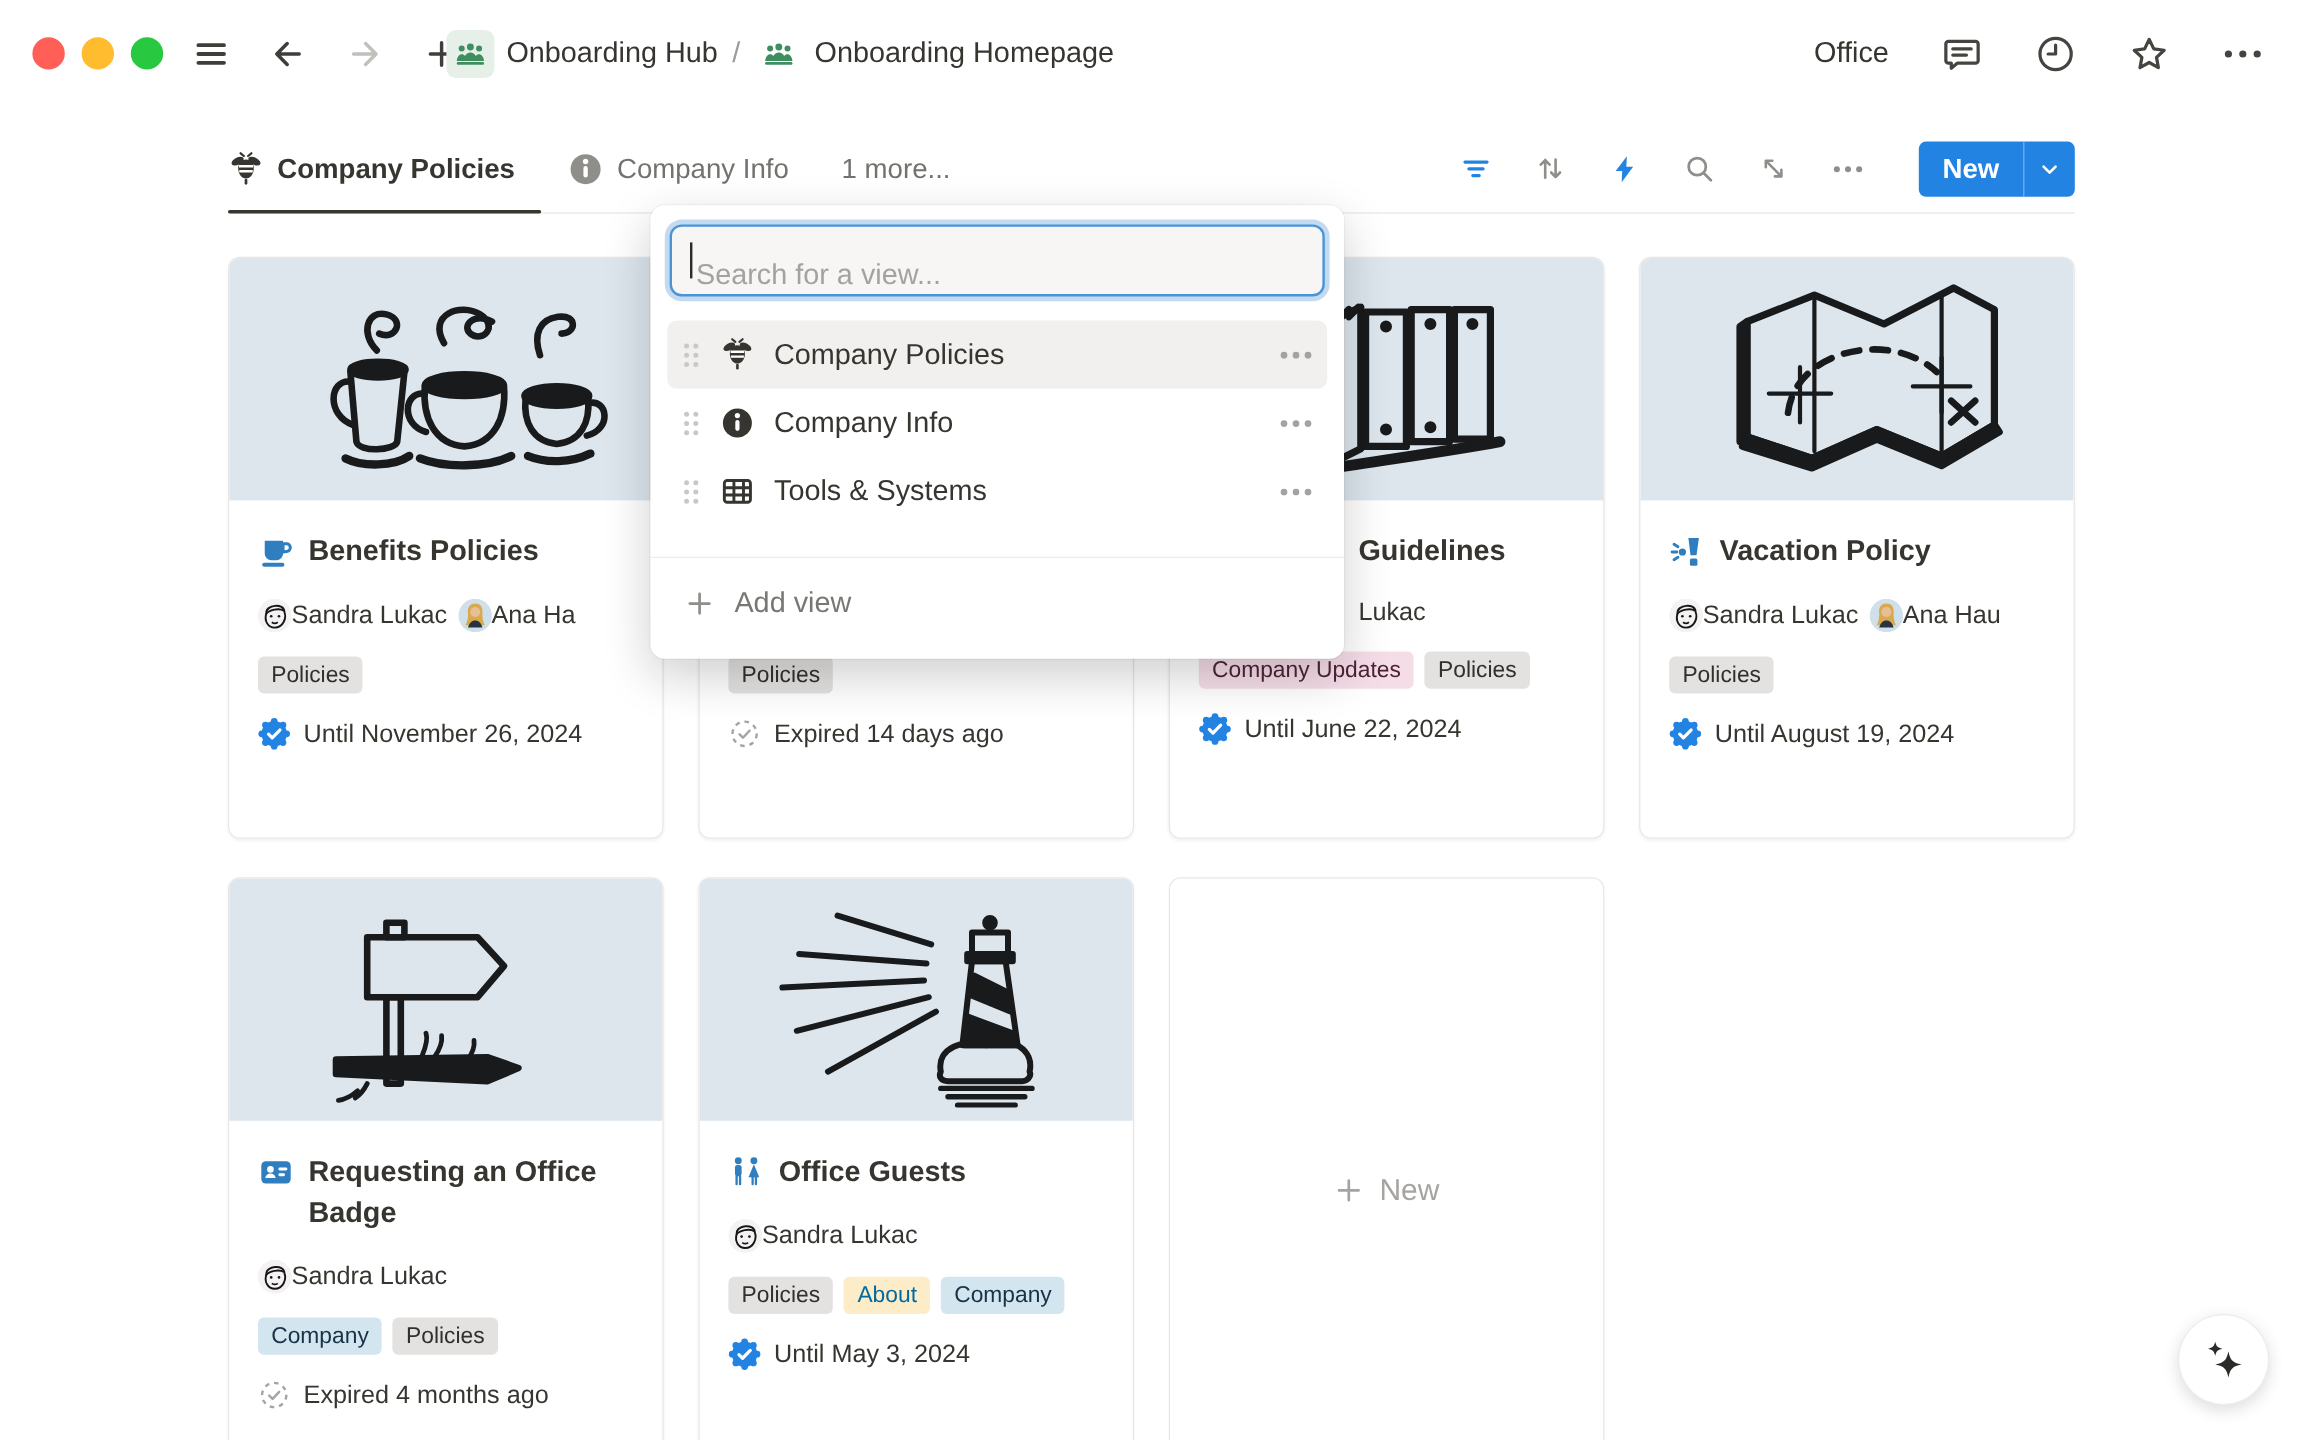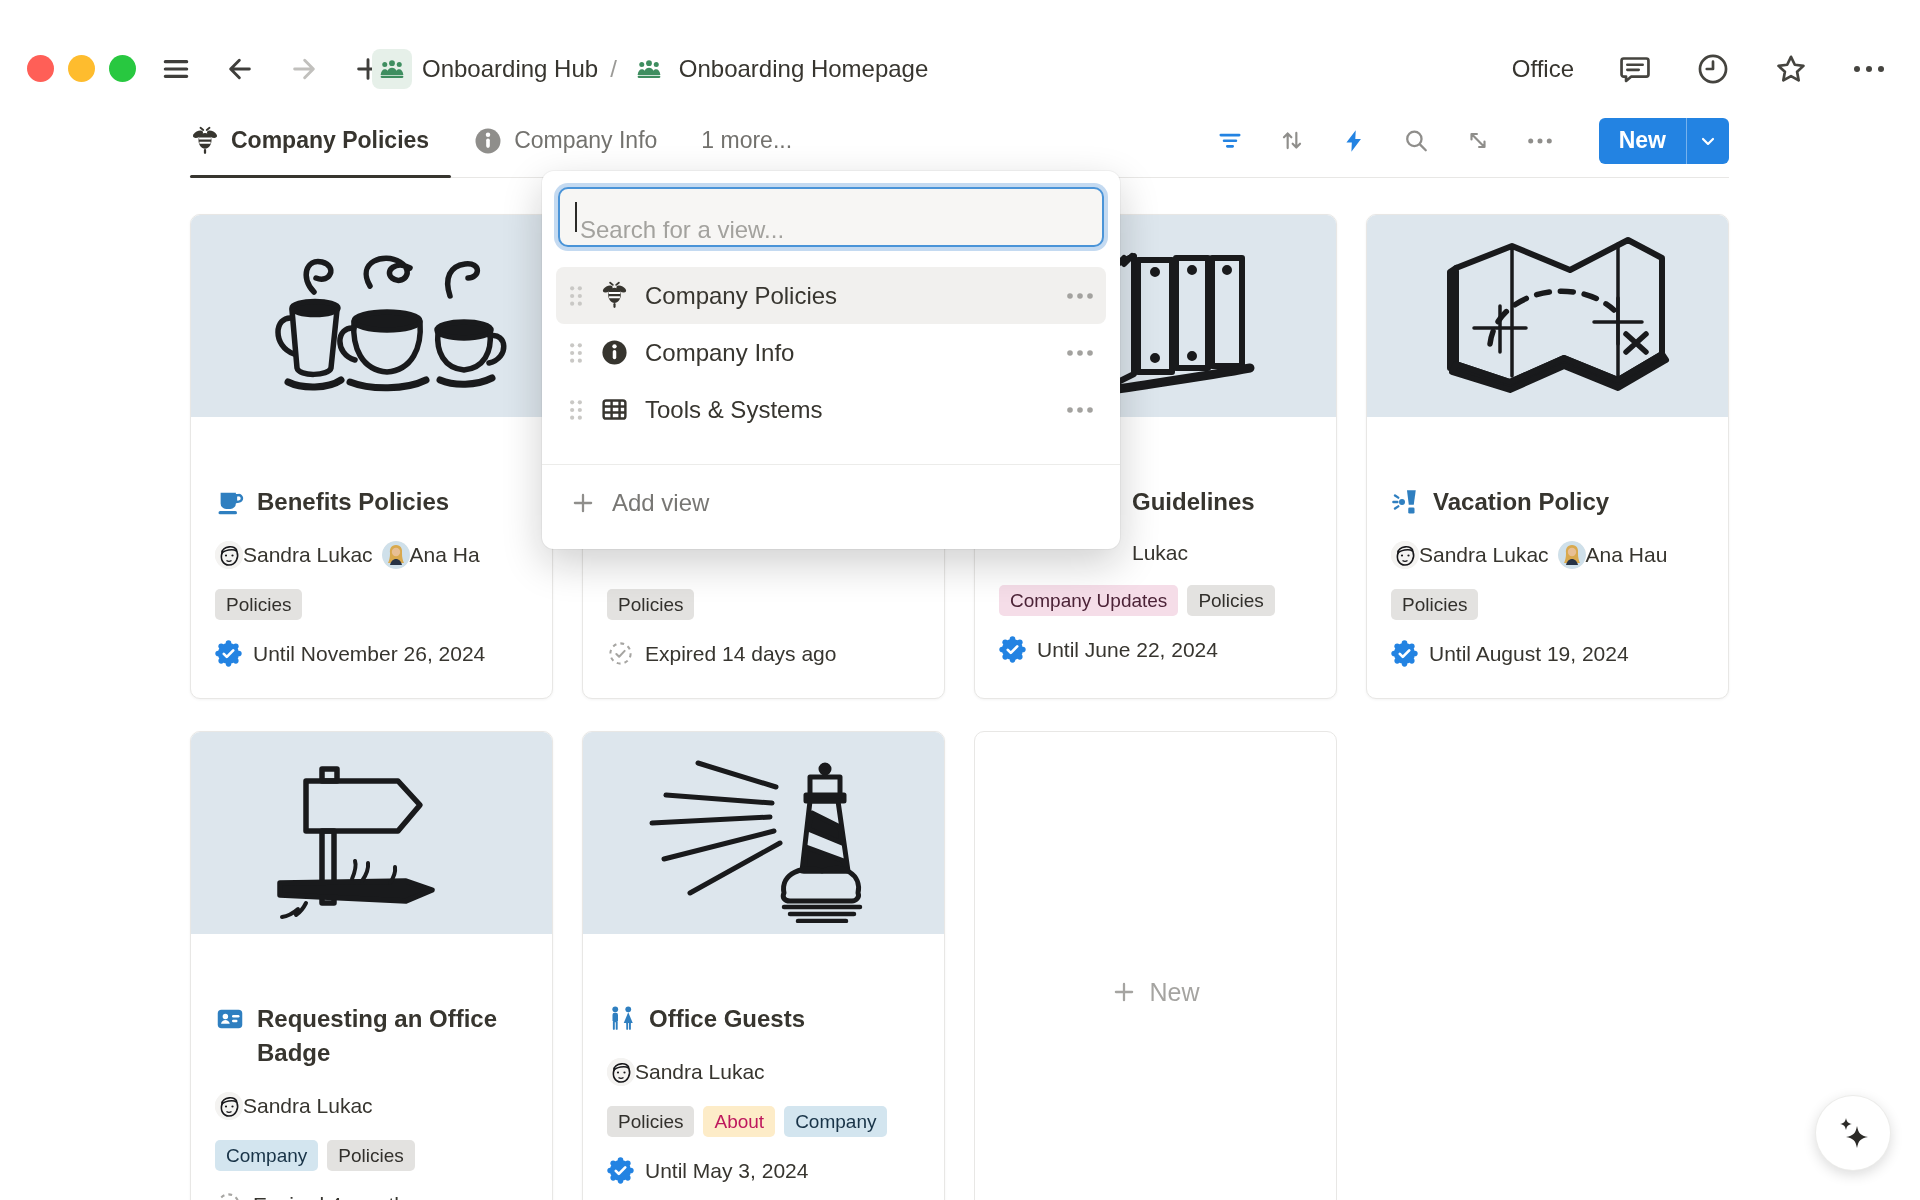--- a/index.html
+++ b/index.html
@@ -3,21 +3,21 @@
 <meta charset="utf-8">
 <style>
   html,body{margin:0;padding:0;}
   body{
     position:relative;width:1920px;height:1200px;overflow:hidden;background:#ffffff;
     font-family:"Liberation Sans","DejaVu Sans",sans-serif;color:#37352f;
     -webkit-font-smoothing:antialiased;
   }
   svg{display:block}
   
-  .titlebar{position:absolute;top:0;left:0;right:0;height:90px;background:#fff;display:flex;align-items:center;margin-top:24px;}
+  .titlebar{position:absolute;top:0;left:0;right:0;height:90px;background:#fff;display:flex;align-items:center;}
   .traffic{position:absolute;left:27px;top:31px;display:flex;gap:14px;}
   .light{width:27px;height:27px;border-radius:50%;}
   .light.red{background:#ff5f57}.light.yellow{background:#febc2e}.light.green{background:#28c840}
   .navgroup{position:absolute;left:156px;top:0;height:90px;display:flex;align-items:center;gap:24px;}
   .navbtn{width:40px;height:40px;display:flex;align-items:center;justify-content:center;border-radius:6px;}
   .crumbs{position:absolute;left:372px;top:0;height:90px;display:flex;align-items:center;gap:10px;font-size:24px;font-weight:500;}
   .crumb{display:flex;align-items:center;gap:10px;}
   .crumb-icon{width:40px;height:40px;display:flex;align-items:center;justify-content:center;border-radius:8px;}
   .crumb-icon.boxed{background:#e6f0e9;}
   .crumb-sep{color:#9b9a97;font-weight:400;margin:0 2px;}
@@ -36,32 +36,32 @@
   .vh-ic{width:26px;height:26px;display:flex;align-items:center;justify-content:center;}
   .new-btn{margin-left:10px;height:46px;background:#2383e2;border-radius:6px;display:flex;align-items:center;color:#fff;overflow:hidden;}
   .new-btn .nb-label{font-size:23px;font-weight:600;padding:0 20px;}
   .new-btn .nb-div{width:1px;align-self:stretch;background:rgba(255,255,255,.38);}
   .new-btn .nb-caret{width:42px;display:flex;align-items:center;justify-content:center;}
   
   .board{position:absolute;left:190px;top:214px;display:grid;grid-template-columns:repeat(4,363px);column-gap:29px;row-gap:32px;}
   .card{background:#fff;border:1px solid #e8e7e5;border-radius:10px;box-shadow:0 1px 3px rgba(15,15,15,.05);overflow:hidden;position:relative;}
   .card.row1{height:483px}.card.row2{height:520px}
   .card-image{height:202px;background:#dde6ed;display:flex;align-items:center;justify-content:center;overflow:hidden;}
-  .card-body{padding:26px 24px 0 24px;margin-top:42px;}
+  .card-body{padding:26px 24px 0 24px;}
   .card-title{display:flex;align-items:flex-start;gap:12px;font-size:24px;font-weight:600;line-height:34px;margin-bottom:22px;color:#37352f;}
   .card-title .t-ic{width:30px;height:30px;flex:none;margin-top:2px;color:#2f7fc0;}
   .authors{display:flex;align-items:center;gap:9px;margin-bottom:20px;white-space:nowrap;overflow:hidden;}
   .author{display:flex;align-items:center;gap:0;font-size:21px;color:#37352f;}
   .avatar{width:28px;height:28px;border-radius:50%;overflow:hidden;flex:none;background:#f1f0ee;}
   .tags{display:flex;flex-wrap:wrap;gap:9px;margin-bottom:20px;}
   .tag{font-size:19px;line-height:31px;padding:0 11px;border-radius:5px;white-space:nowrap;}
   .tag-gray{background:#e3e2e0;color:#32302c;}
   .tag-pink{background:#f5dde8;color:#4c2337;}
   .tag-blue{background:#d3e5ef;color:#183347;}
-  .tag-yellow{background:#fdecc8;color:#be185d;}
+  .tag-yellow{background:#fdecc8;color:#0369a1;}
   .status{display:flex;align-items:center;gap:11px;font-size:21px;color:#37352f;}
   .status .s-ic{width:27px;height:27px;flex:none;}
   .spacer-title{height:56px;}
   .spacer-author{height:48px;}
   .card.covered .card-title .t-txt{margin-left:133px;}
   .card.covered .authors{margin-left:133px;}
   .card.covered .card-image svg{transform:translateX(42px);}
   .new-card{border:1px solid #e8e7e5;border-radius:10px;box-shadow:none;background:#fff;display:flex;align-items:center;justify-content:center;}
   .new-card-inner{display:flex;align-items:center;gap:12px;color:#a5a4a1;font-size:25px;}
   

